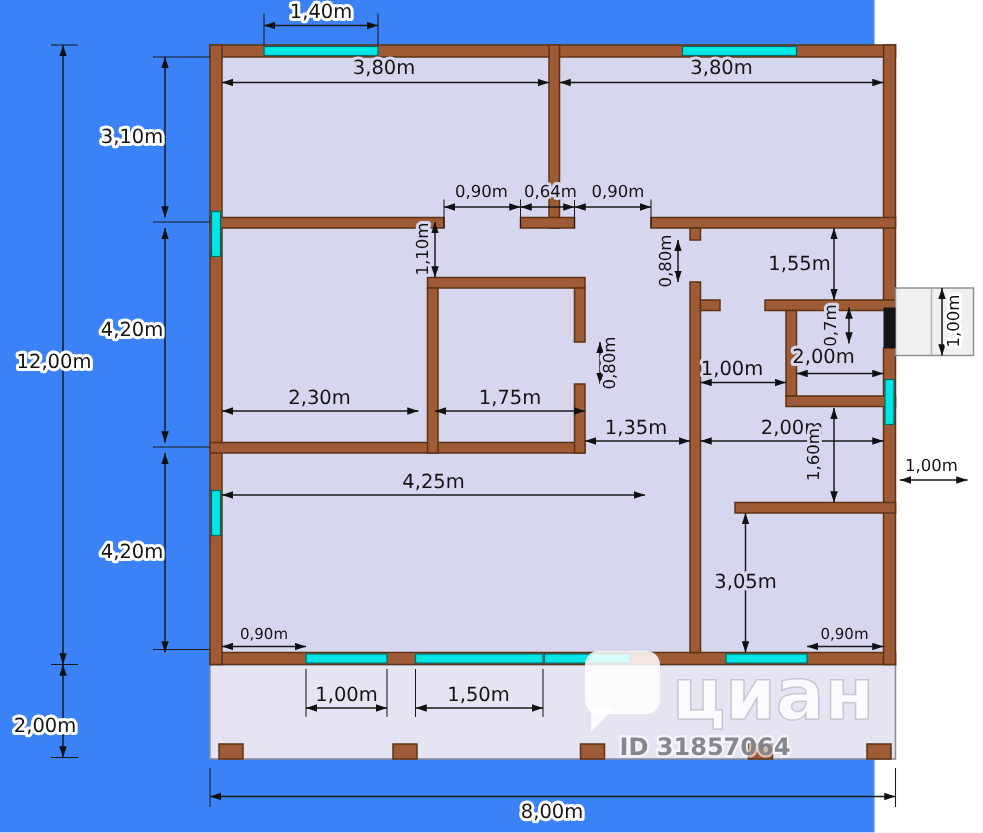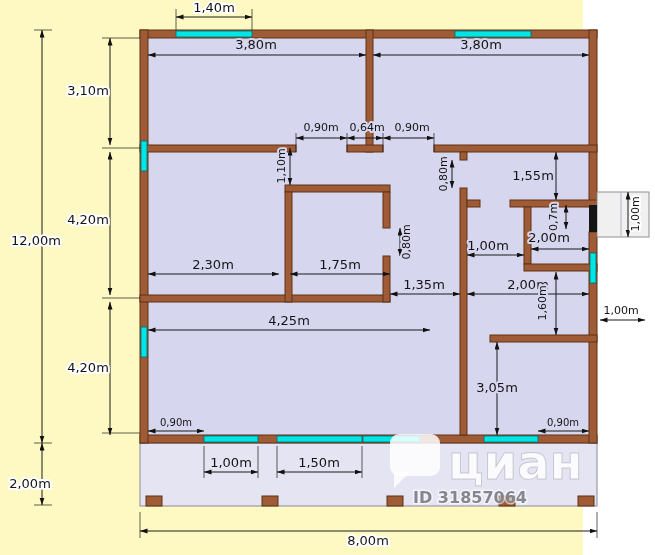--- a/index.html
+++ b/index.html
@@ -1,16 +1,16 @@
 <!DOCTYPE html>
 <html style="--wall: #9e5b36; --wall-stroke: #5e3314; --floor: #d6d6ef; --terrace: #e4e4f2; --window: #00e6e6; --dim: #1a1a1a;"><head>
 <meta charset="utf-8">
 <style>
   html,body{margin:0;padding:0;background:#ffffff}
-  .stage{width:583px;height:555px;position:relative;background:#fef9c3}
+  .stage{width:583px;height:555px;position:relative;background:#3b82f6}
   svg{display:block}
   .wall{fill:var(--wall,#9e5b36);stroke:var(--wall-stroke,#5e3314);stroke-width:1}
   .floor{fill:var(--floor,#d6d6ef);stroke:none}
   .terrace{fill:var(--terrace,#e4e4f2);stroke:#8a8a9a;stroke-width:1}
   .win{fill:var(--window,#00e6e6);stroke:#006a6a;stroke-width:0.8}
   .dim{stroke:var(--dim,#1a1a1a);stroke-width:1;fill:none;marker-start:url(#arrS);marker-end:url(#arrE)}
   .ext{stroke:var(--dim,#1a1a1a);stroke-width:0.7;fill:none}
   .dt{font-family:"DejaVu Sans","Liberation Sans",sans-serif;font-size:13px;fill:#141414;
       paint-order:stroke;stroke-linejoin:round;stroke-linecap:round}
   .hi{stroke:var(--floor,#d6d6ef);stroke-width:4}

